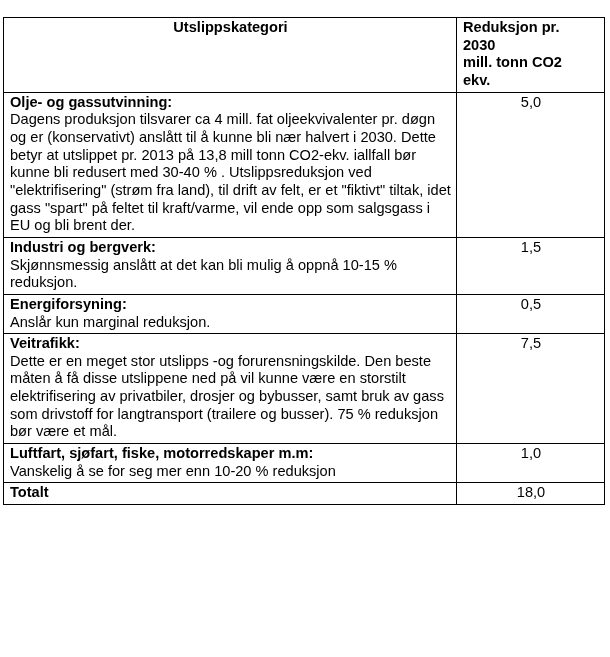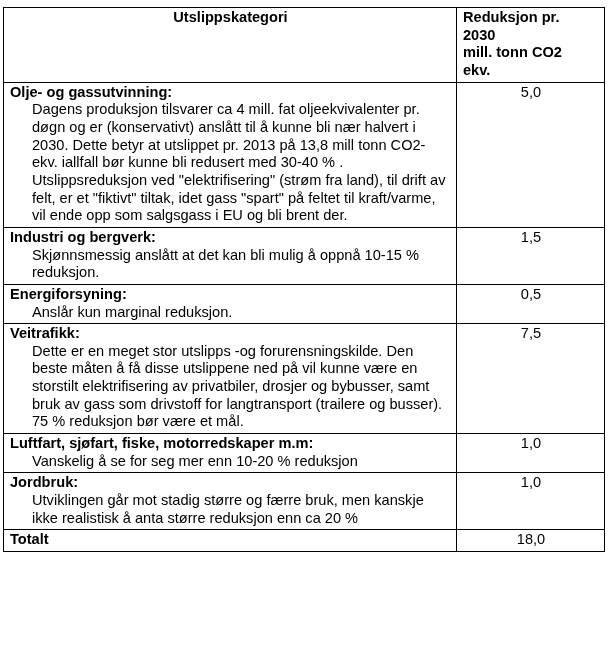--- a/index.html
+++ b/index.html
@@ -8,21 +8,21 @@
     background: #ffffff;
   }
   body {
     width: 610px;
     height: 657px;
     font-family: "Liberation Sans", sans-serif;
     color: #000000;
     overflow: hidden;
   }
   #table-wrap {
-    padding: 7px 6px 0 3px;
+    padding: 17px 6px 0 3px;
     box-sizing: border-box;
     width: 518px;
   }
   table.emissions {
     border-collapse: collapse;
     width: 601px;
     table-layout: fixed;
     font-size: 14.6px;
     line-height: 1.21;
   }
@@ -57,21 +57,20 @@
     font-weight: normal;
     margin-left: 17px;
   }
   .cat-title {
     font-weight: bold;
     display: block;
   }
   .cat-body {
     font-weight: normal;
     display: block;
-    margin-left: 22px;
   }
   tr.total-row td.cat-cell {
     font-weight: bold;
   }
   tr.total-row td.val-cell {
     vertical-align: top;
   }
   .head-value-line { display: block; }
 </style>
 </head>
@@ -123,26 +122,19 @@
         </td>
         <td class="val-cell">7,5</td>
       </tr>
       <tr>
         <td class="cat-cell">
           <span class="cat-title">Luftfart, sjøfart, fiske, motorredskaper m.m:</span>
           <span class="cat-body">Vanskelig å se for seg mer enn 10-20 % reduksjon</span>
         </td>
         <td class="val-cell">1,0</td>
       </tr>
-      <tr>
-        <td class="cat-cell">
-          <span class="cat-title">Jordbruk:</span>
-          <span class="cat-body">Utviklingen går mot stadig større og færre bruk, men kanskje ikke realistisk å anta større reduksjon enn ca 20 %</span>
-        </td>
-        <td class="val-cell">1,0</td>
-      </tr>
       <tr class="total-row">
         <td class="cat-cell">Totalt</td>
         <td class="val-cell">18,0</td>
       </tr>
     </tbody>
   </table>
 </div>
 
 </body></html>

